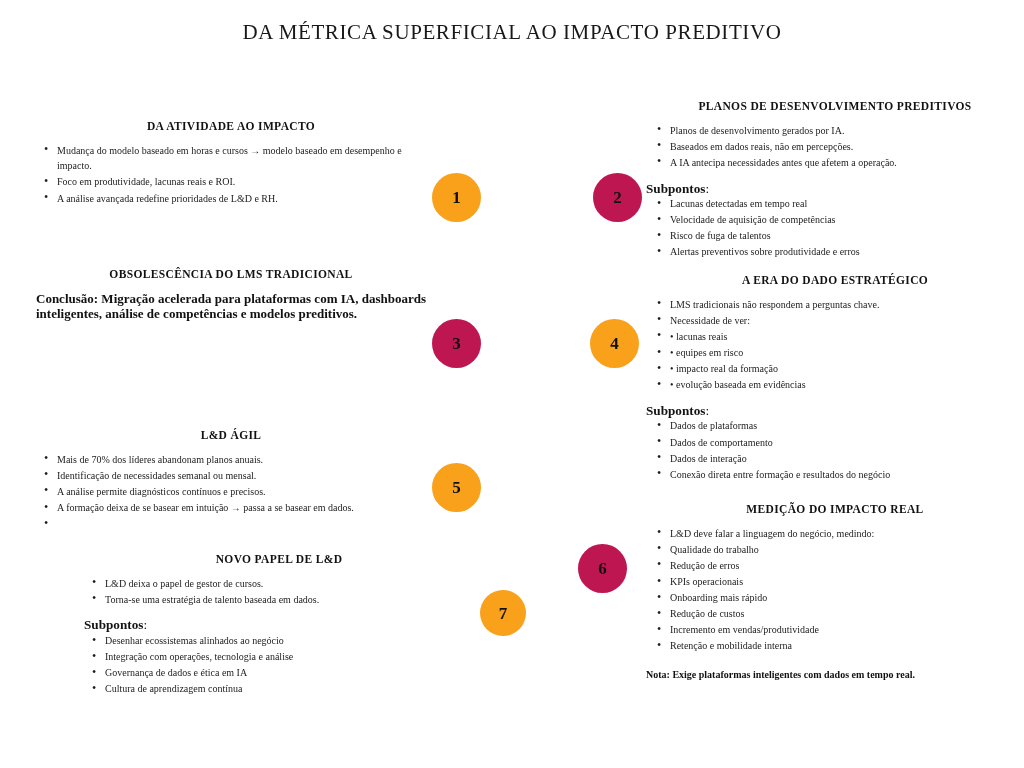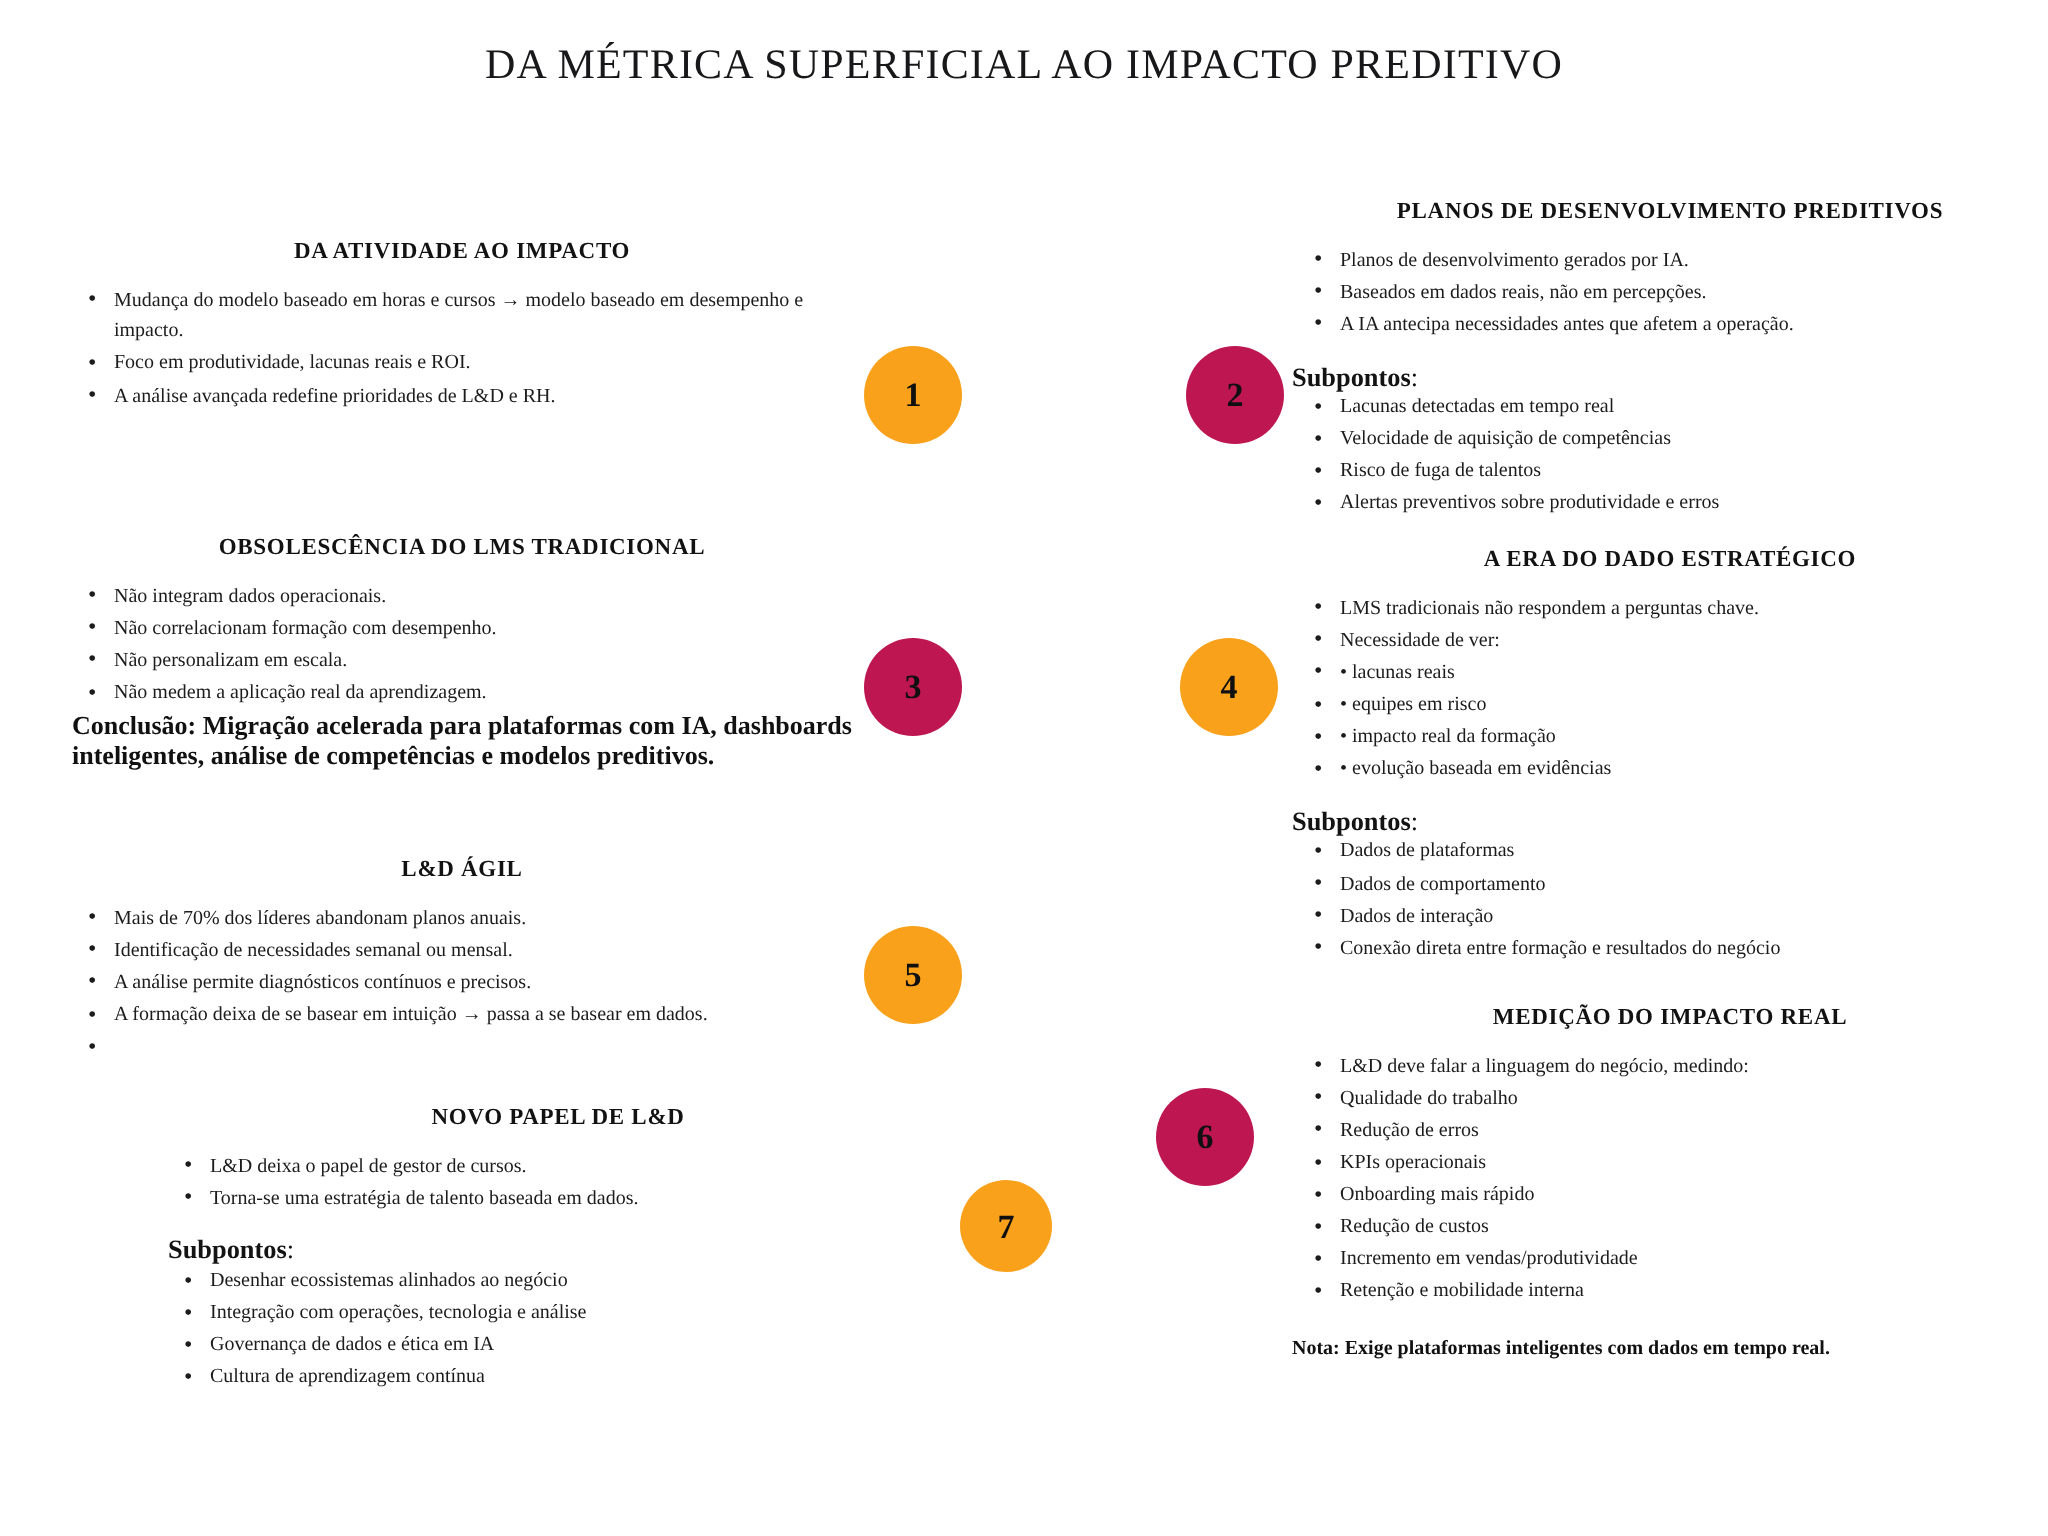--- a/index.html
+++ b/index.html
@@ -164,26 +164,20 @@
     <ul class="bullets">
       <li>Lacunas detectadas em tempo real</li>
       <li>Velocidade de aquisição de competências</li>
       <li>Risco de fuga de talentos</li>
       <li>Alertas preventivos sobre produtividade e erros</li>
     </ul>
   </div>
 
   <div class="block" id="block-3">
     <div class="block-heading">OBSOLESCÊNCIA DO LMS TRADICIONAL</div>
-    <ul class="bullets">
-      <li>Não integram dados operacionais.</li>
-      <li>Não correlacionam formação com desempenho.</li>
-      <li>Não personalizam em escala.</li>
-      <li>Não medem a aplicação real da aprendizagem.</li>
-    </ul>
     <p class="conclusion">Conclusão: Migração acelerada para plataformas com IA, dashboards inteligentes, análise de competências e modelos preditivos.</p>
   </div>
 
   <div class="block" id="block-4">
     <div class="block-heading">A ERA DO DADO ESTRATÉGICO</div>
     <ul class="bullets">
       <li>LMS tradicionais não respondem a perguntas chave.</li>
       <li>Necessidade de ver:</li>
       <li>• lacunas reais</li>
       <li>• equipes em risco</li>

